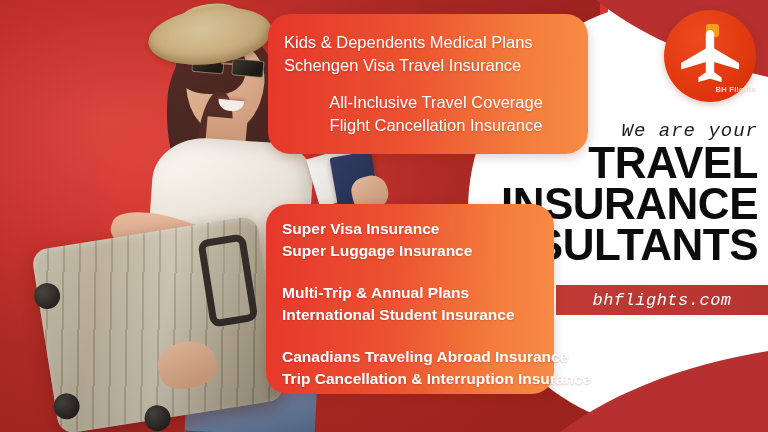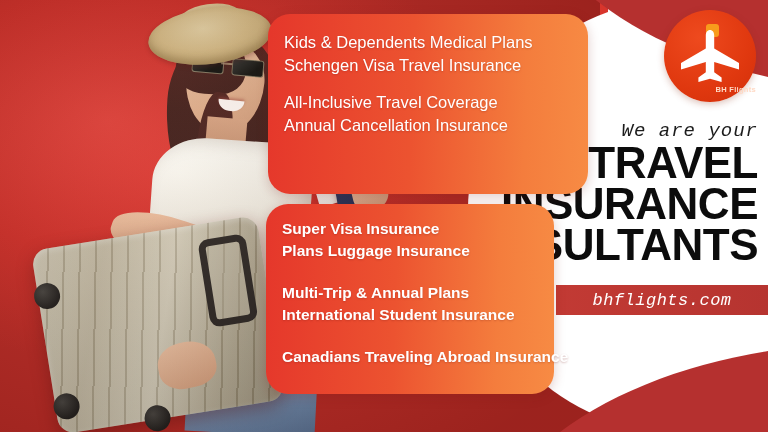--- a/index.html
+++ b/index.html
@@ -313,40 +313,40 @@
   
   .card {
     position: absolute;
     background: linear-gradient(92deg, #E5372B 0%, #EC5330 45%, #F47D3D 80%, #F78B44 100%);
     border-radius: 22px;
     box-shadow: 0 3px 12px rgba(120,25,20,.22);
     color: #FFFFFF;
   }
   .card-top {
     left: 268px; top: 14px;
-    width: 320px; height: 180px;
+    width: 320px; height: 140px;
     padding: 17px 0 0 16px;
     box-sizing: border-box;
   }
   .card-bottom {
     left: 266px; top: 204px;
     width: 288px; height: 190px;
     padding: 14px 0 0 16px;
     box-sizing: border-box;
   }
   .line {
     font-size: 16.5px;
     line-height: 23px;
     white-space: nowrap;
     text-shadow: 0 1px 2px rgba(120,25,20,.28);
   }
   .card-top .line { font-weight: normal; }
   .card-bottom .line { font-weight: bold; font-size: 15.5px; line-height: 22px; }
   .grp { margin-bottom: 14px; }
-  .grp:last-child { margin-bottom: 0; }
+  .grp:last-child { margin-bottom: 0; text-align: center; }
   .card-bottom .grp { margin-bottom: 20px; }
 </style>
 </head>
 <body>
 
 <div id="poster">
 
   <div class="photo-bg"></div>
 
   <div class="figure">
@@ -409,31 +409,32 @@
     <span class="url-text">bhflights.com</span>
   </div>
 
   <div class="card card-top">
     <div class="grp">
       <div class="line">Kids &amp; Dependents Medical Plans</div>
       <div class="line">Schengen Visa Travel Insurance</div>
     </div>
     <div class="grp">
       <div class="line">All-Inclusive Travel Coverage</div>
-      <div class="line">Annual Cancellation Insurance</div>
+      <div class="line">Flight Cancellation Insurance</div>
     </div>
   </div>
 
   <div class="card card-bottom">
     <div class="grp">
       <div class="line">Super Visa Insurance</div>
-      <div class="line">Plans Luggage Insurance</div>
+      <div class="line">Super Luggage Insurance</div>
     </div>
     <div class="grp">
       <div class="line">Multi-Trip &amp; Annual Plans</div>
       <div class="line">International Student Insurance</div>
     </div>
     <div class="grp">
       <div class="line">Canadians Traveling Abroad Insurance</div>
+      <div class="line">Trip Cancellation &amp; Interruption Insurance</div>
     </div>
   </div>
 
 </div>
 
 </body></html>

